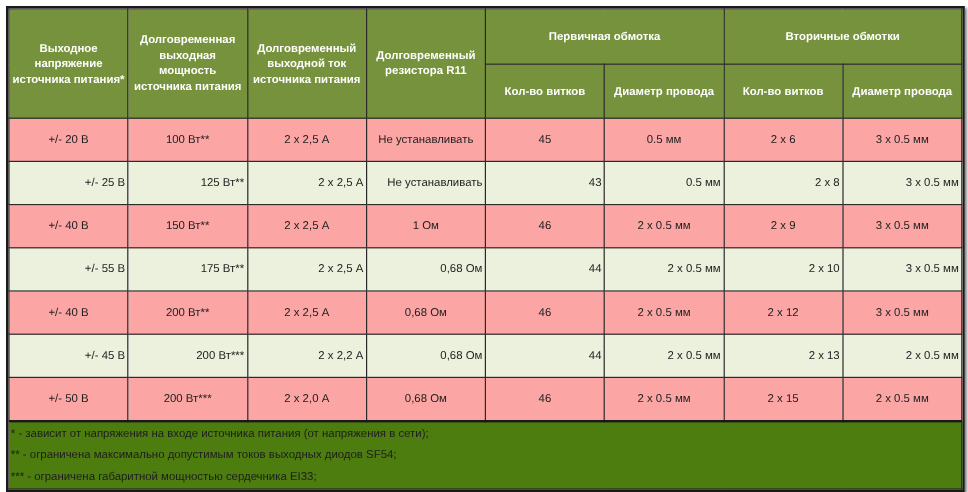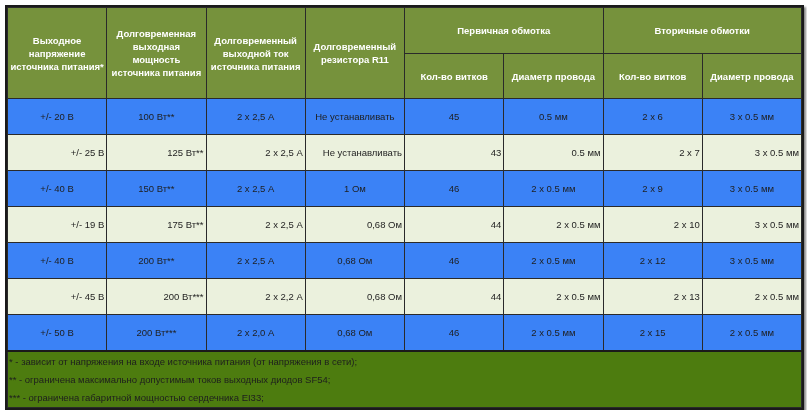--- a/index.html
+++ b/index.html
@@ -4,21 +4,21 @@
 <style>
   html, body { margin:0; padding:0; background:#ffffff; }
   body { width:807px; height:410px; position:relative; font-family:"Liberation Sans", sans-serif; }
   .wrap { position:absolute; left:5px; top:5px; width:799px; border:2px solid #1a1a1a; box-sizing:border-box; box-shadow:2px 2px 2px #888; }
   table { border-collapse:collapse; width:100%; table-layout:fixed; }
   th, td { border:1px solid #2a2a2a; text-align:center; vertical-align:middle; padding:0 2px; }
   th { background:#76923c; color:#ffffff; font-weight:bold; font-size:9.5px; line-height:13px; }
   .h-top { height:45px; }
   .h-sub { height:44px;font-weight:bold; }
   td { font-size:9.5px; color:#1e1e1e; height:35px; }
-  tr.odd td { background:#3b82f6; }
+  tr.odd td { background:#fca5a5; }
   tr.even td { background:#ebf1dd;text-align:right; }
   td.foot { background:#4d7c0f; text-align:left; padding:0 1px; height:55px; border-top:2px solid #1a1a1a; }
   .foot-line { font-size:9.5px; color:#1e1e1e; line-height:18px; }
 </style>
 </head>
 <body>
 
 <div class="wrap">
 <table>
   <colgroup>
@@ -58,35 +58,35 @@
       <td>2 х 6</td>
       <td>3 х 0.5 мм</td>
     </tr>
     <tr class="even">
       <td>+/- 25 В</td>
       <td>125 Вт**</td>
       <td>2 х 2,5 А</td>
       <td>Не устанавливать</td>
       <td>43</td>
       <td>0.5 мм</td>
-      <td>2 х 7</td>
+      <td>2 х 8</td>
       <td>3 х 0.5 мм</td>
     </tr>
     <tr class="odd">
       <td>+/- 40 В</td>
       <td>150 Вт**</td>
       <td>2 х 2,5 А</td>
       <td>1 Ом</td>
       <td>46</td>
       <td>2 х 0.5 мм</td>
       <td>2 х 9</td>
       <td>3 х 0.5 мм</td>
     </tr>
     <tr class="even">
-      <td>+/- 19 В</td>
+      <td>+/- 55 В</td>
       <td>175 Вт**</td>
       <td>2 х 2,5 А</td>
       <td>0,68 Ом</td>
       <td>44</td>
       <td>2 х 0.5 мм</td>
       <td>2 х 10</td>
       <td>3 х 0.5 мм</td>
     </tr>
     <tr class="odd">
       <td>+/- 40 В</td>

